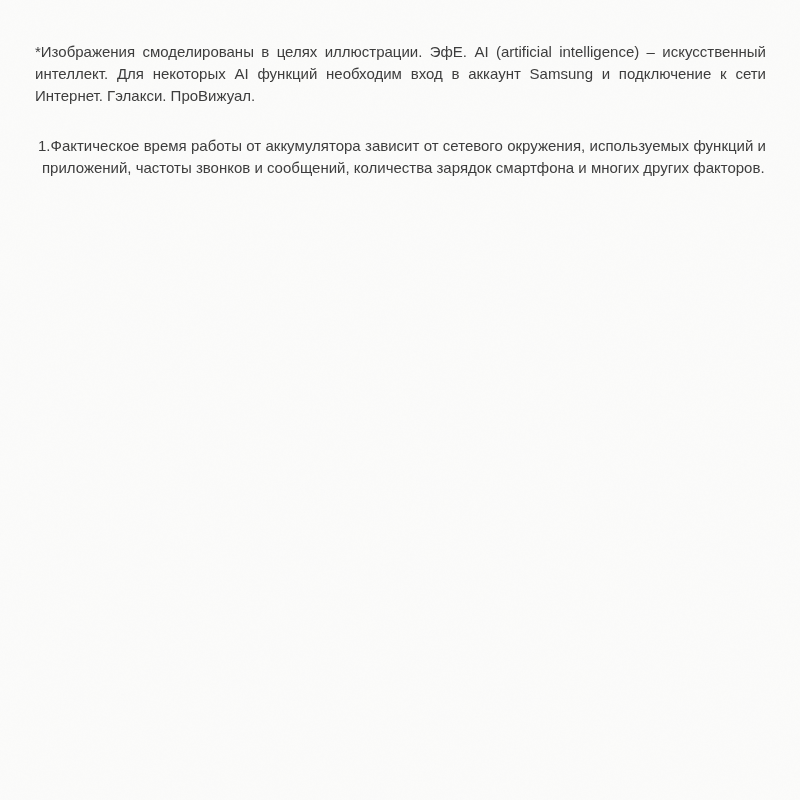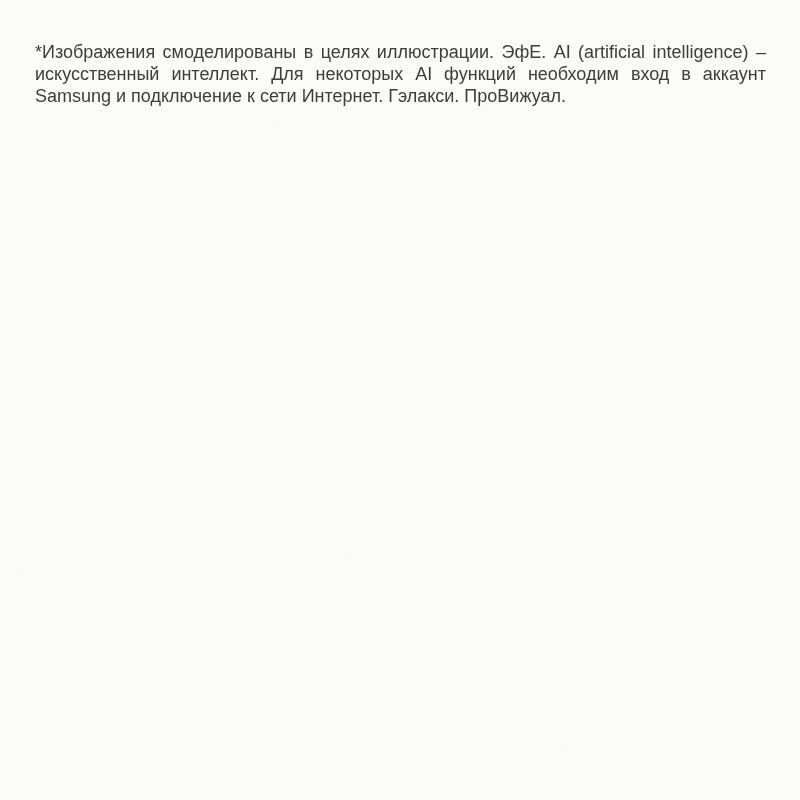--- a/index.html
+++ b/index.html
@@ -22,21 +22,21 @@
     width: 800px;
     height: 800px;
     pointer-events: none;
   }
   .content {
     position: absolute;
     left: 35px;
     right: 34px;
     top: 41px;
     color: #3d3d3d;
-    font-size: 18px;
+    font-size: 15px;
     line-height: 22px;
     text-align: justify;
   }
   p.footnote {
     margin: 0;
     padding: 0;
   }
   p.footnote-asterisk {
     margin-bottom: 28px;
   }
@@ -55,13 +55,14 @@
   <filter id="paper-grain">
     <feTurbulence type="fractalNoise" baseFrequency="0.55" numOctaves="2" stitchTiles="stitch" result="t"></feTurbulence>
     <feColorMatrix in="t" type="matrix" values="0 0 0 0 0.93  0 0 0 0 0.93  0 0 0 0 0.92  0 0 0 0.6 0"></feColorMatrix>
   </filter>
   <rect width="800" height="800" filter="url(#paper-grain)" opacity="0.5"></rect>
 </svg>
 
 <div class="content" style="color: rgb(61, 61, 61);">
   <p class="footnote footnote-asterisk">*Изображения смоделированы в целях иллюстрации. ЭфЕ. AI (artificial intelligence) – искусственный интеллект. Для некоторых AI функций необходим вход в аккаунт Samsung и подключение к сети Интернет. Гэлакси. ПроВижуал.</p>
 
+  <p class="footnote footnote-numbered"><span class="fn-marker">1.</span><span>Фактическое время работы от аккумулятора зависит от сетевого окружения, используемых функций и приложений, частоты звонков и сообщений, количества зарядок смартфона и многих других факторов.</span></p>
 </div>
 
 </body></html>

